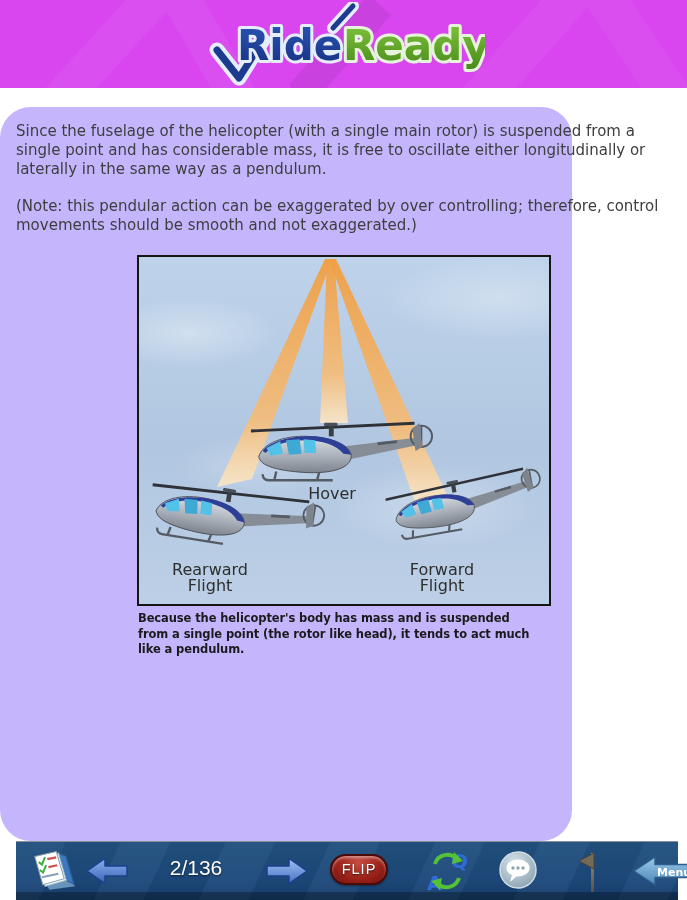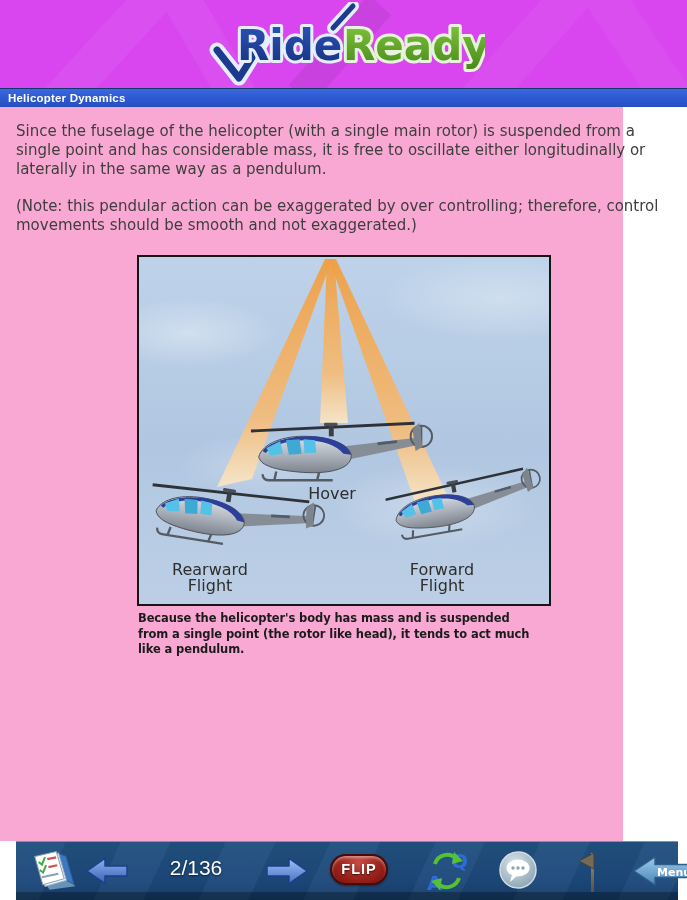--- a/index.html
+++ b/index.html
@@ -22,21 +22,21 @@
     position:absolute; left:0; top:88px; width:687px; height:19px;
     background:linear-gradient(180deg,#3a68dd 0%, #2c58cf 55%, #2650c2 100%);
     border-top:1px solid #12366e;
     color:#fff; font-size:11.5px; font-weight:bold;
     line-height:18px; padding-left:8px; letter-spacing:.2px;
     font-family:"Liberation Sans", sans-serif;
   }
 
   
   .content {
-    position:absolute; left:0; top:107px; width:623px; height:734px; background:#f9a8d4;
+    position:absolute; left:0; top:107px; width:572px; height:734px; background:#c4b5fd;border-radius:31px;
   }
   .body-text {
     position:absolute; left:16px; width:653px;
     color:#3e3e3e; font-size:15px; line-height:19px;
   }
   .p1 { top:15px; }
   .p2 { top:90px; }
 
   
   .figure {
@@ -85,21 +85,21 @@
     color:#fff; font-size:21px; font-weight:500; cursor:default;
     text-shadow:0 1px 2px rgba(0,0,0,.55);
     font-family:"Liberation Sans", sans-serif;
   }
   .next-btn  { left:250px; top:15px; }
   .flip-btn {
     left:314px; top:12px; width:58px; height:31px; border-radius:16px;
     background:radial-gradient(ellipse at 50% 25%, #c84c42 0%, #9c231a 55%, #6f100c 100%);
     border:2px solid #4a0a08;
     box-shadow:inset 0 2px 3px rgba(255,255,255,.45), 0 1px 2px rgba(0,0,0,.4);
-    color:#fff; font-weight:bold; font-size:14.5px; letter-spacing:1px;
+    color:#fff; font-weight:normal; font-size:14.5px; letter-spacing:1px;
     text-align:center; line-height:27px; text-shadow:0 1px 2px rgba(0,0,0,.7);
     font-family:"Liberation Sans", sans-serif;
   }
   .qa-btn   { left:410px; top:6px; }
   .chat-btn { left:482px; top:8px; }
   .flag-btn { left:560px; top:8px; }
   .menu-btn { left:616px; top:12px; }
 </style>
 </head>
 <body>
@@ -127,23 +127,20 @@
       <path d="M12,36 L34,64 L58,26" fill="none" stroke="#e6eefc" stroke-width="15" stroke-linecap="round" stroke-linejoin="round"></path>
       <path d="M12,36 L34,64 L58,26" fill="none" stroke="#1c3a8e" stroke-width="7" stroke-linecap="round" stroke-linejoin="round"></path>
 
       <path d="M128,14 L148,-8" fill="none" stroke="#e6eefc" stroke-width="12" stroke-linecap="round"></path>
       <path d="M128,14 L148,-8" fill="none" stroke="#1c3a8e" stroke-width="5" stroke-linecap="round"></path>
       <text x="32" y="46" font-family="DejaVu Sans, sans-serif" font-size="42" font-weight="bold" fill="url(#rideGrad)" stroke="#e6eefc" stroke-width="6" stroke-linejoin="round" style="paint-order:stroke">Ride</text>
       <text x="138" y="46" font-family="DejaVu Sans, sans-serif" font-size="42" font-weight="bold" fill="url(#greenGrad)" stroke="#e6f4dc" stroke-width="6" stroke-linejoin="round" style="paint-order:stroke">Ready</text>
     </svg>
   </div>
 
-  <div class="title-bar">
-    <span>Helicopter Dynamics</span>
-  </div>
 
   <div class="content">
 
     <p class="body-text p1">Since the fuselage of the helicopter (with a single main rotor) is suspended from a single point and has considerable mass, it is free to oscillate either longitudinally or laterally in the same way as a pendulum.</p>
     <p class="body-text p2">(Note: this pendular action can be exaggerated by over controlling; therefore, control movements should be smooth and not exaggerated.)</p>
 
     <div class="figure">
 
       <svg class="beams" width="410" height="347" viewBox="0 0 410 347">
         <defs>

